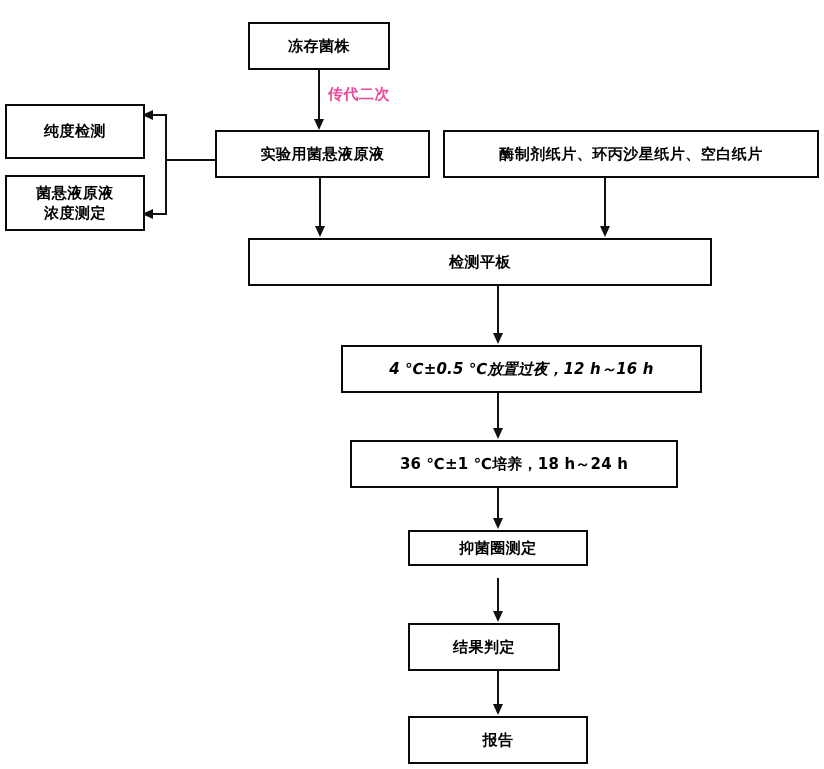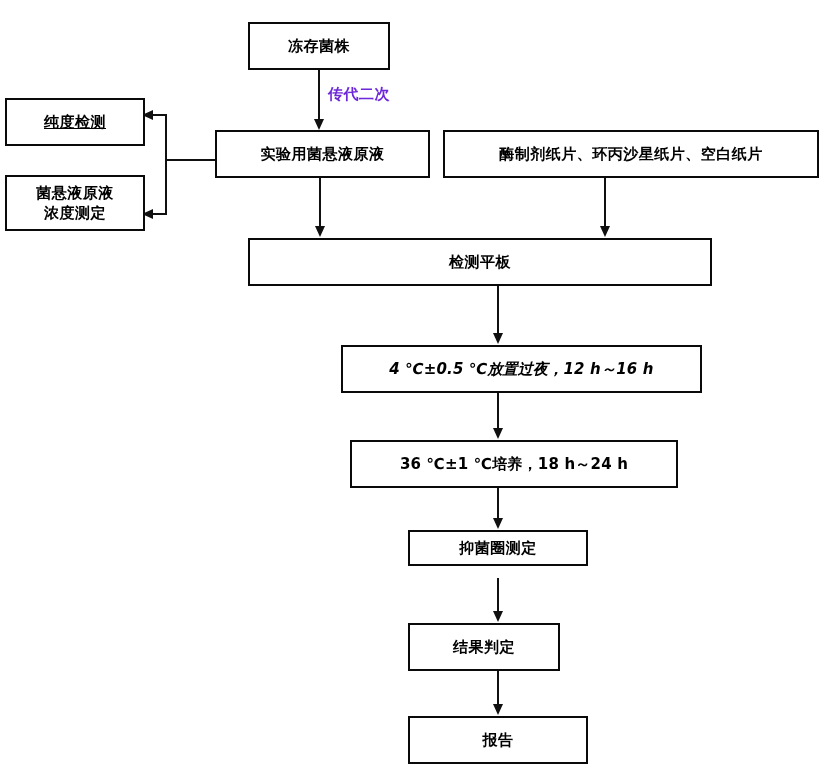--- a/index.html
+++ b/index.html
@@ -66,39 +66,39 @@
     position: absolute;
     width: 0;
     height: 0;
     border-top: 5px solid transparent;
     border-bottom: 5px solid transparent;
     border-right: 11px solid #101010;
     z-index: 2;
   }
   .edge-label {
     position: absolute;
-    color: #6d28d9;
+    color: #ec4899;
     font-weight: 700;
     font-size: 15px;
     letter-spacing: 0.5px;
     white-space: nowrap;
     background: transparent;
     z-index: 4;
   }
 </style>
 </head>
 <body>
 
 <div id="canvas">
 
   <div class="node" style="left:248px; top:22px; width:142px; height:48px;">
     <span class="label">冻存菌株</span>
   </div>
 
-  <div class="node" style="left:5px; top:98px; width:140px; height:48px;text-decoration:underline;">
+  <div class="node" style="left:5px; top:104px; width:140px; height:55px;">
     <span class="label">纯度检测</span>
   </div>
 
   <div class="node" style="left:215px; top:130px; width:215px; height:48px;">
     <span class="label">实验用菌悬液原液</span>
   </div>
 
   <div class="node" style="left:5px; top:175px; width:140px; height:56px;">
     <span class="label">菌悬液原液
 浓度测定</span>

